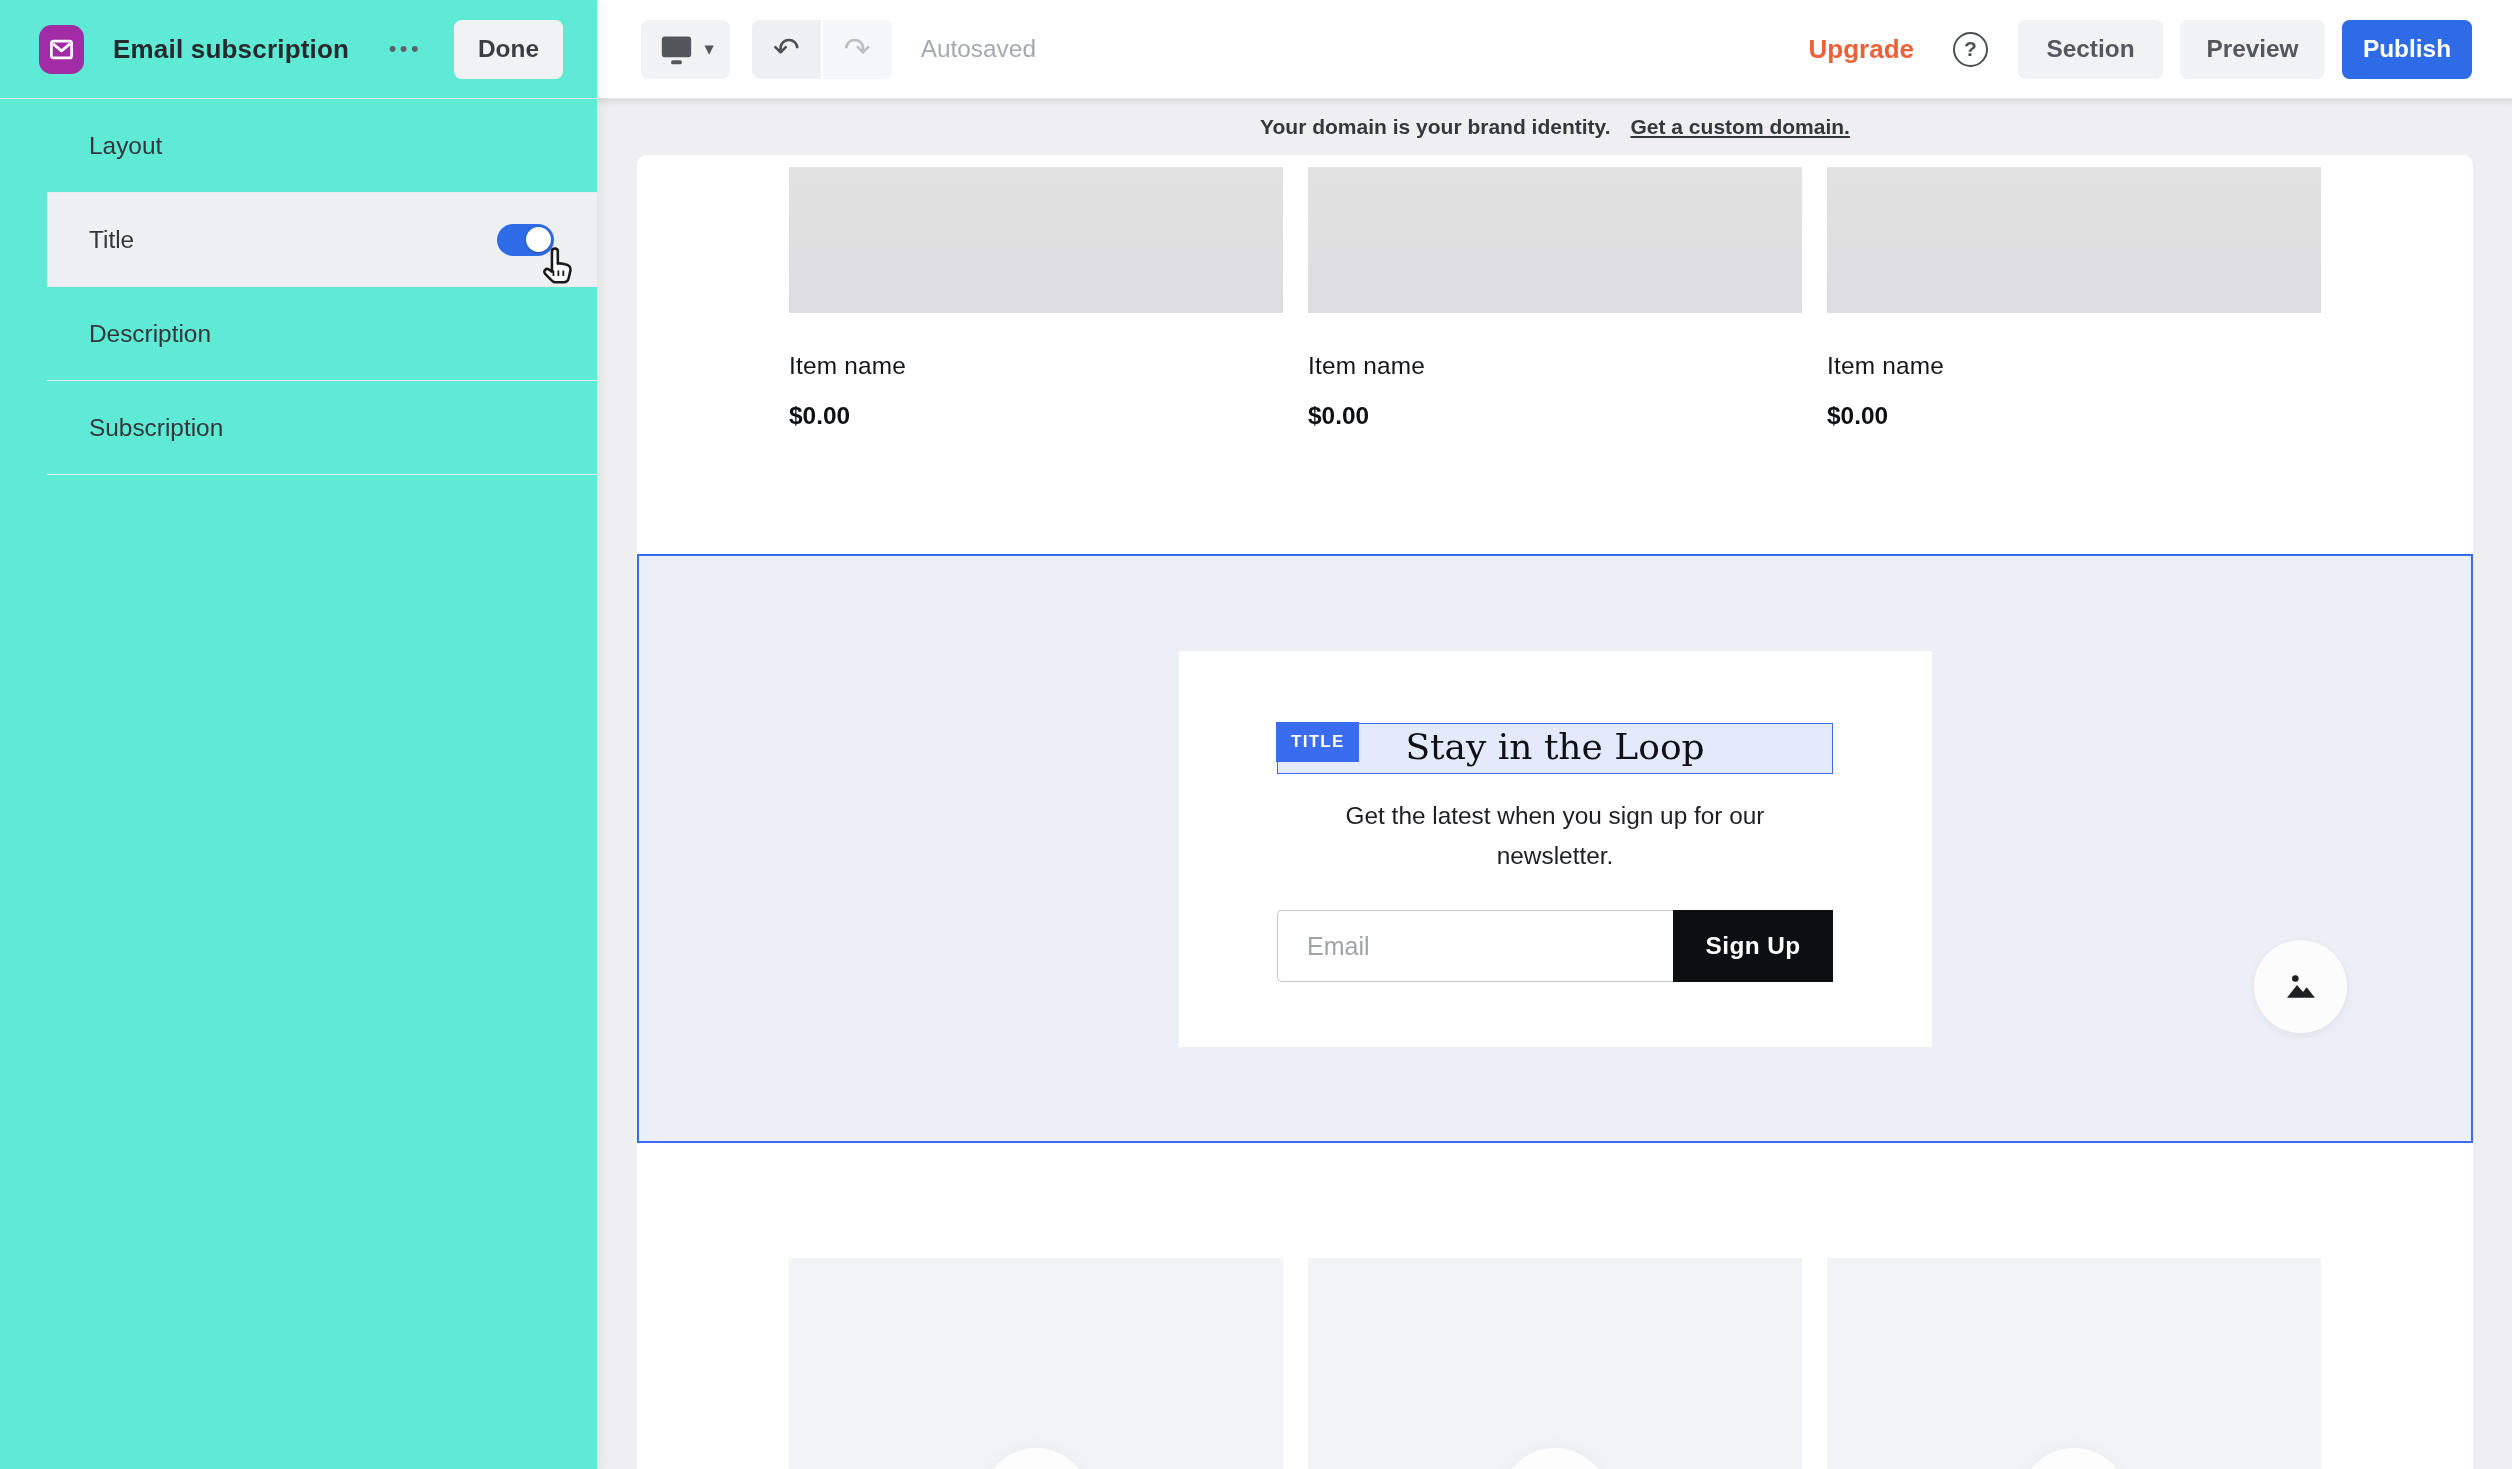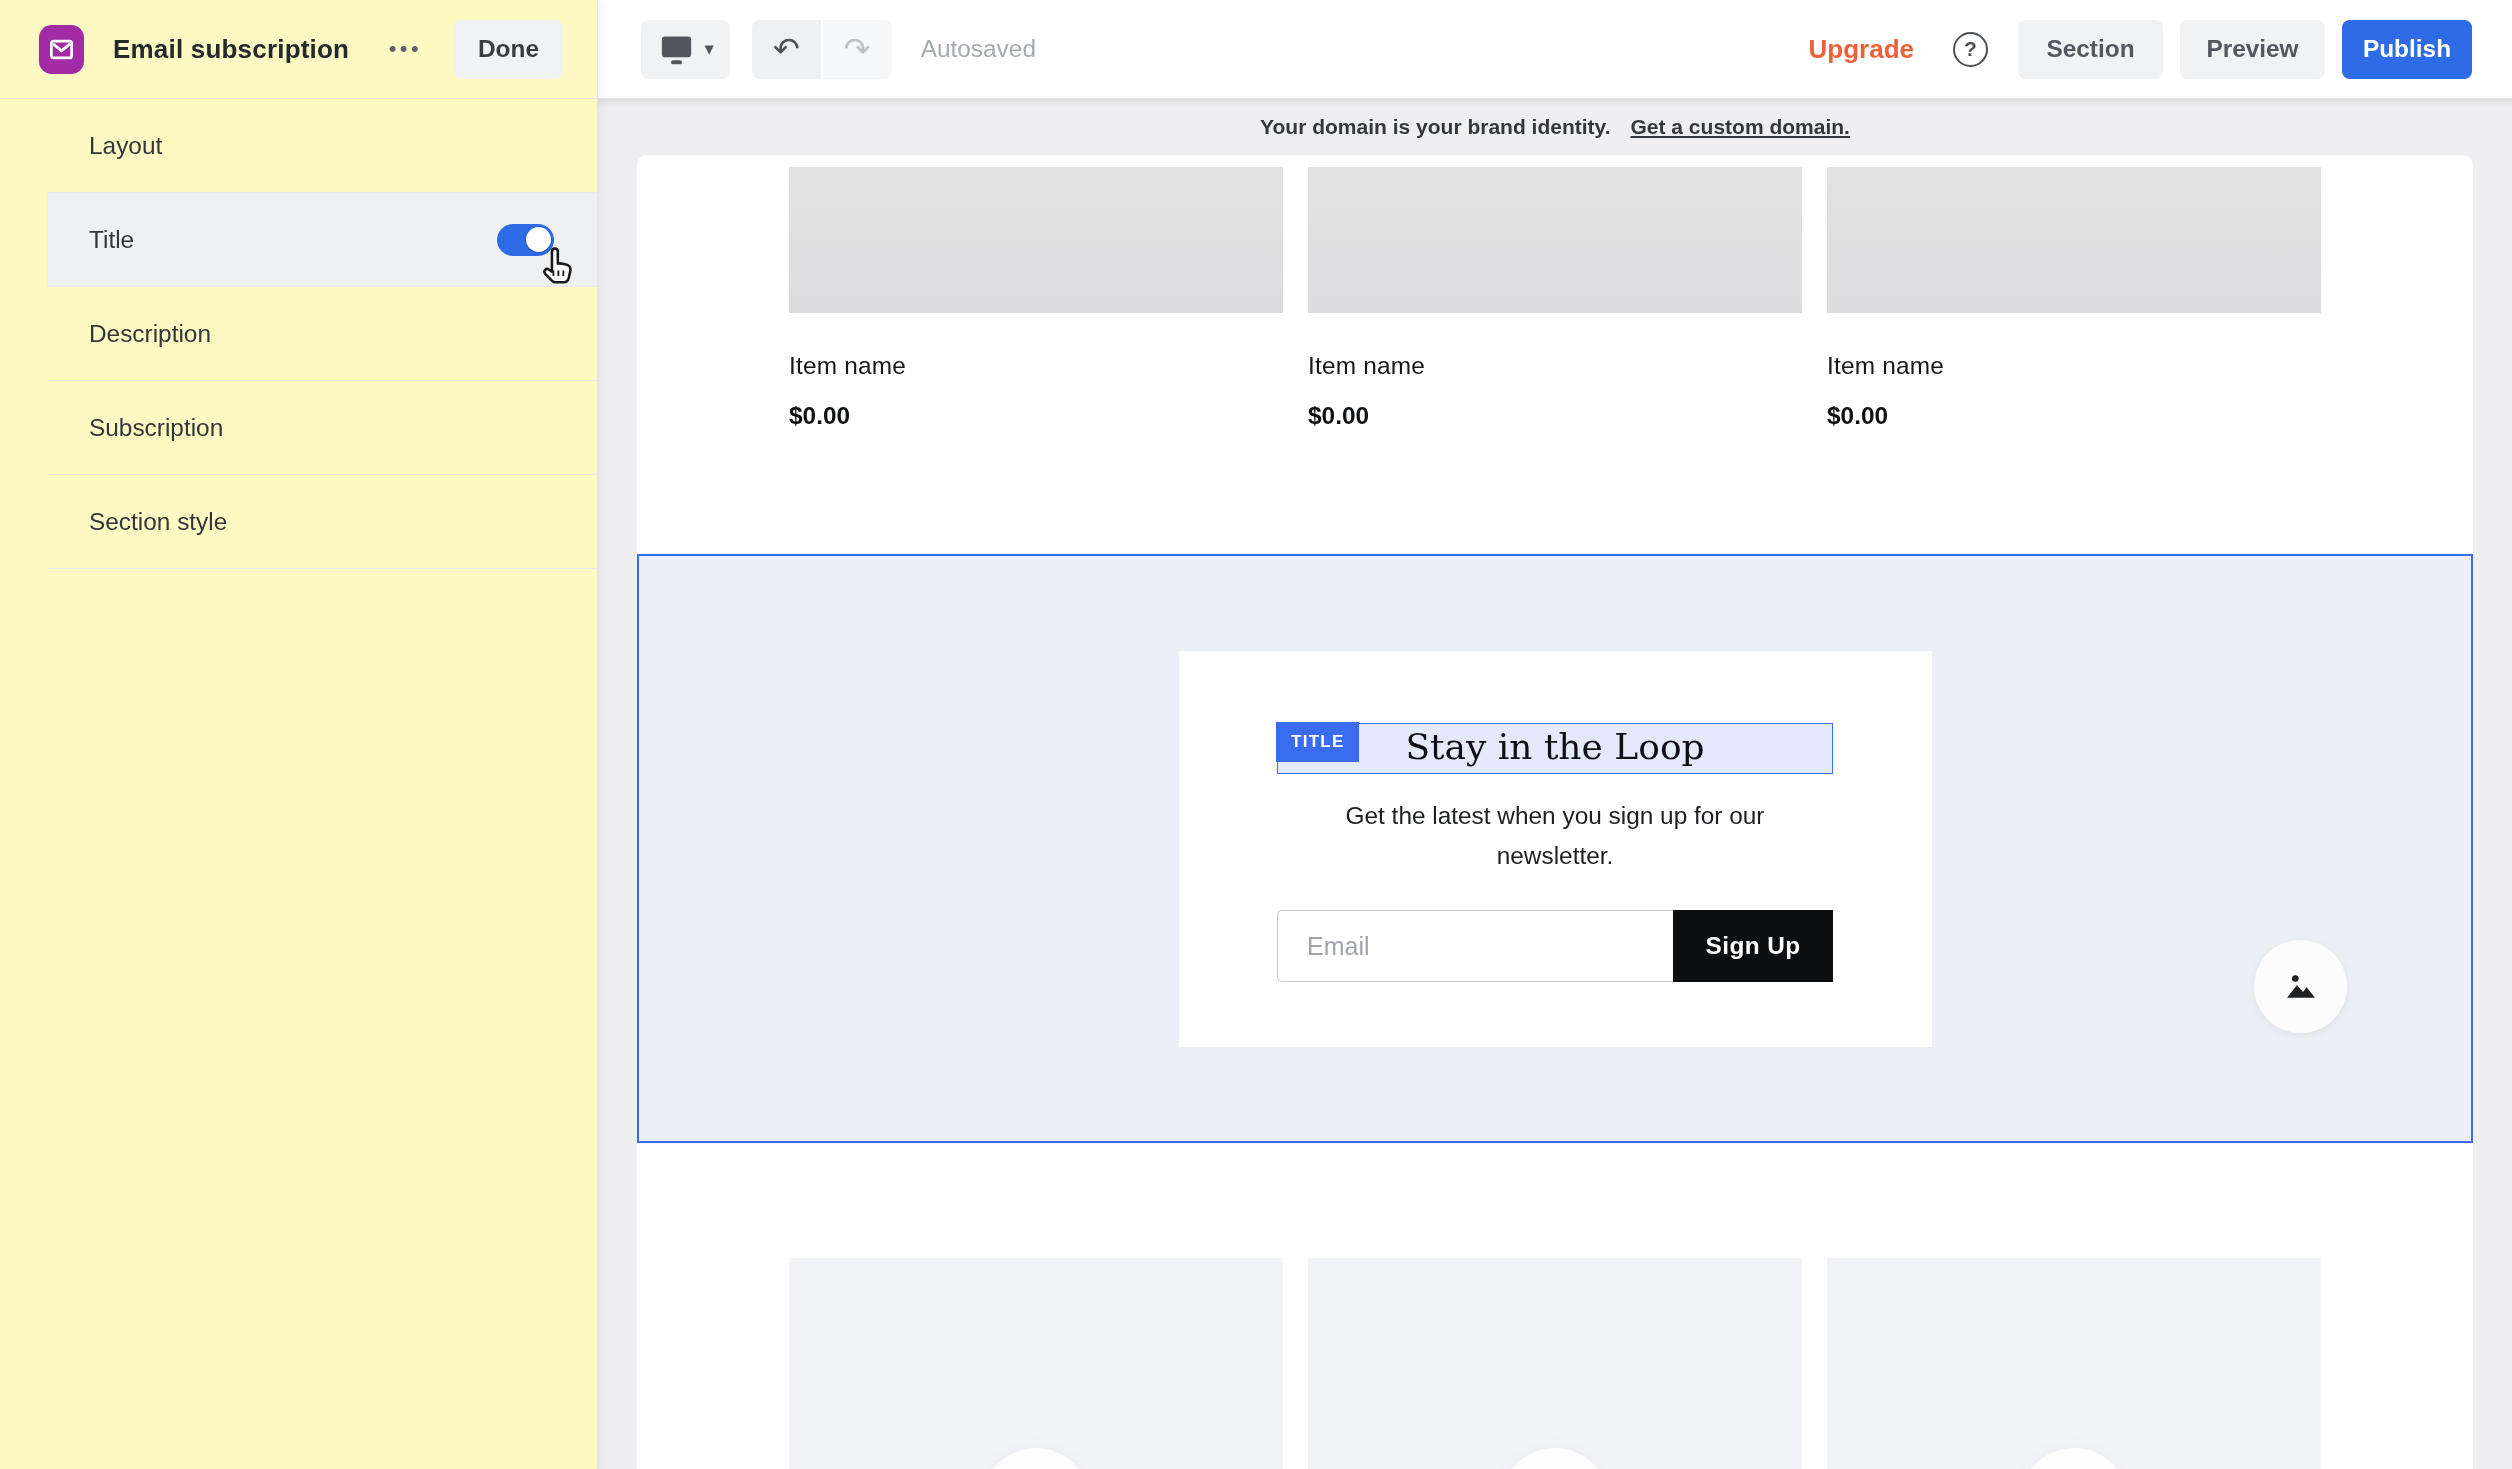--- a/index.html
+++ b/index.html
@@ -2,21 +2,21 @@
 <html style="--accent-blue: #2e6be6; --selection-blue: #3a6cf0; --upgrade-orange: #ee6137; --brand-purple: #a12ca5; --signup-black: #0d0e10;font-size:13.5px"><head>
 <meta charset="utf-8">
 <style>
   * { margin:0; padding:0; box-sizing:border-box; }
   html,body { width:2512px; height:1470px; overflow:hidden; }
   body { font-family:"Liberation Sans", sans-serif; background:#ffffff; color:#32363b; }
 
   .app { display:flex; width:2512px; height:1470px; }
 
   
-  .sidebar { width:598px; height:100%; background:#fef9c3; border-right:0.8px solid #e3e4e6;
+  .sidebar { width:598px; height:100%; background:#5eead4; border-right:0.8px solid #e3e4e6;
              box-shadow:3.4px 0 11.8px rgba(0,0,0,.05); position:relative; z-index:5; flex:0 0 598px; }
   .sidebar-header { height:99px; display:flex; align-items:center; border-bottom:0.8px solid #e7e8ea; }
   .app-icon { width:45px; height:49px; margin-left:39px; background:var(--brand-purple);
               border-radius:12.6px; display:flex; align-items:center; justify-content:center; }
   .panel-title { margin-left:29px; font-size:26px; font-weight:700; color:#26292d; letter-spacing:0.2px; }
   .more-dots { margin-left:auto; margin-right:32px; font-size:22px; color:#5d6268; letter-spacing:3.4px;
                cursor:pointer; user-select:none; }
   .done-btn { margin-right:34px; width:109px; height:59px; background:#f1f2f4; border:none; border-radius:7.6px;
               font-size:24.4px; font-weight:600; color:#3a3e43; font-family:inherit; cursor:pointer; }
 
@@ -126,23 +126,20 @@
         <path d="M9.5 14.5v3 M12.2 14.5v3 M14.9 14.5v3" stroke="#1a1a1a" stroke-width="1" fill="none"></path>
       </svg>
     </div>
 
     <div class="side-row">
       <span class="side-label">Description</span>
     </div>
     <div class="side-row">
       <span class="side-label">Subscription</span>
     </div>
-    <div class="side-row">
-      <span class="side-label">Section style</span>
-    </div>
   </aside>
 
   <div class="main">
 
     <div class="topbar">
       <button class="tb-btn device-btn">
         <svg width="39" height="37" viewBox="0 0 24 24">
           <rect x="2.5" y="3.5" width="19" height="13.5" rx="2" fill="#53575c"></rect>
           <rect x="8.5" y="19" width="7" height="2.6" rx="1.2" fill="#53575c"></rect>
         </svg>

